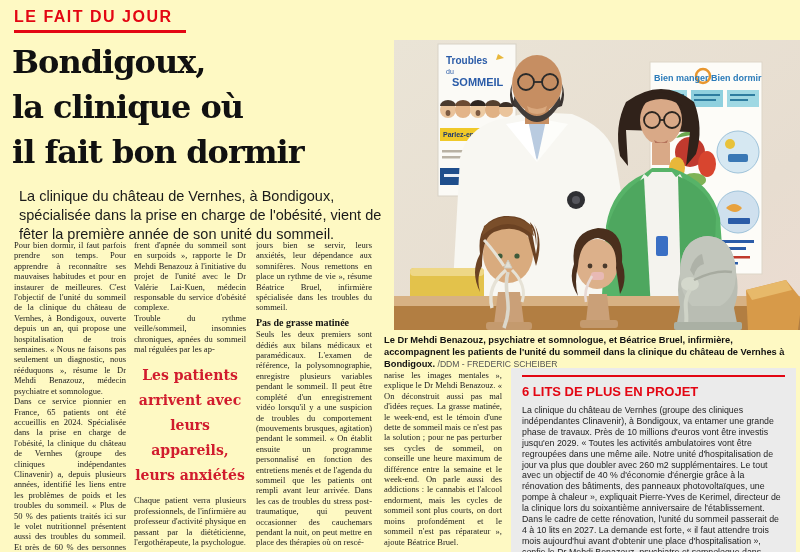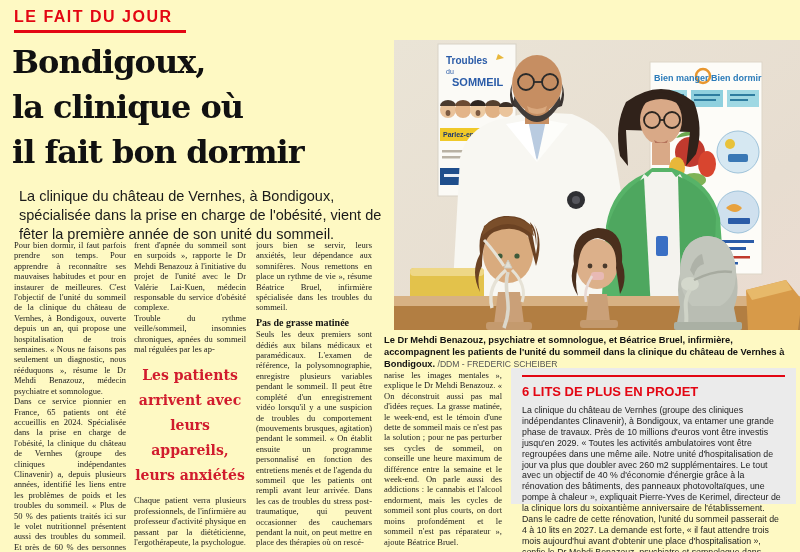--- a/index.html
+++ b/index.html
@@ -22,21 +22,21 @@
   .pullquote{margin:9px 0 7px 0;text-align:center;color:#d11c2e;
              font-family:"DejaVu Serif","Liberation Serif",serif;font-weight:bold;
              font-size:14px;line-height:25px;}
   .subhead{margin:5px 0 1px 0;font-family:"Liberation Serif",serif;font-weight:bold;
            font-size:10px;color:#111;}
   .photo{position:absolute;left:394px;top:40px;width:412px;height:290px;overflow:hidden;}
   .caption{position:absolute;left:384px;top:334px;width:414px;font-size:9.3px;
            line-height:12px;color:#111;}
   .caption .cap-main{font-weight:bold;}
   .caption .cap-credit{font-weight:normal;color:#555;font-size:8.6px;}
-  .sidebar{position:absolute;left:511px;top:368px;width:285px;height:136px;
+  .sidebar{position:absolute;left:511px;top:368px;width:285px;height:184px;
            background:#ebebeb;box-sizing:border-box;padding:7px 11px 8px 11px;}
   .sidebar-rule{height:2px;background:#e30613;margin-bottom:7px;}
   .sidebar-title{font-size:13px;font-weight:bold;color:#e30613;margin:0 0 6px 0;
                  font-family:"Liberation Sans",sans-serif;}
   .sidebar-body{font-size:8.8px;line-height:10.9px;color:#222;margin:0;}
 </style>
 </head>
 <body>
 
 <div class="page">

